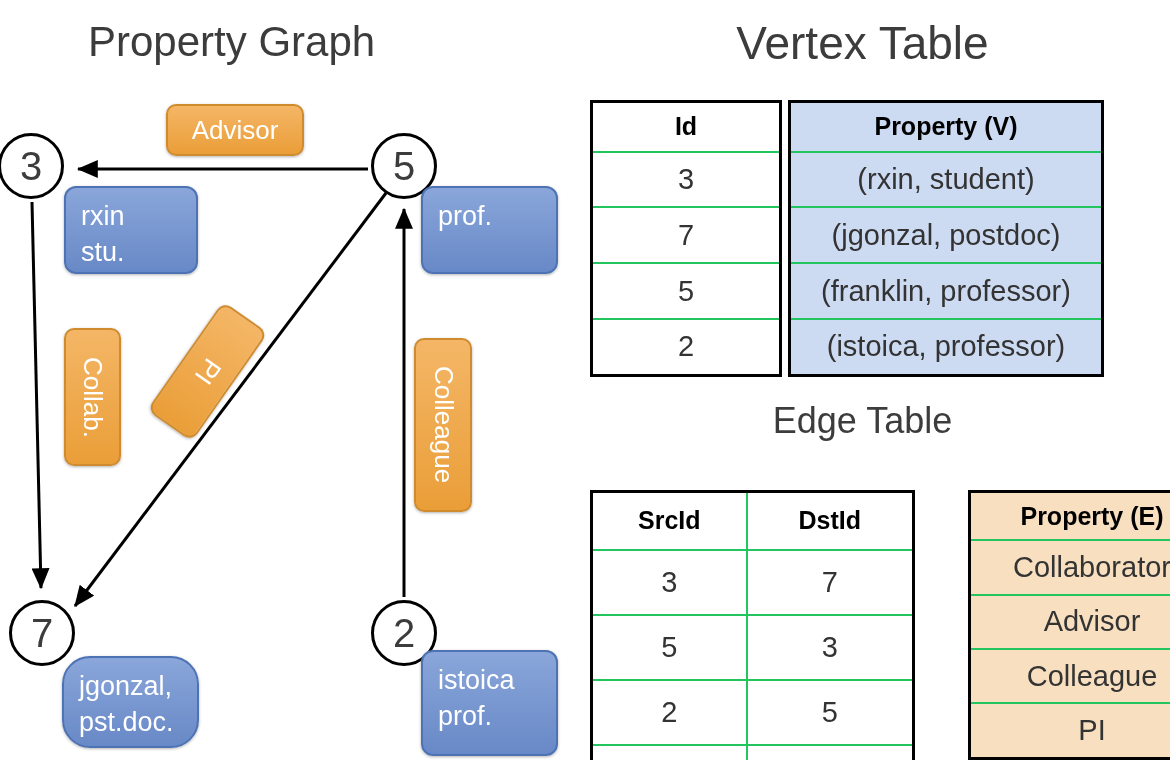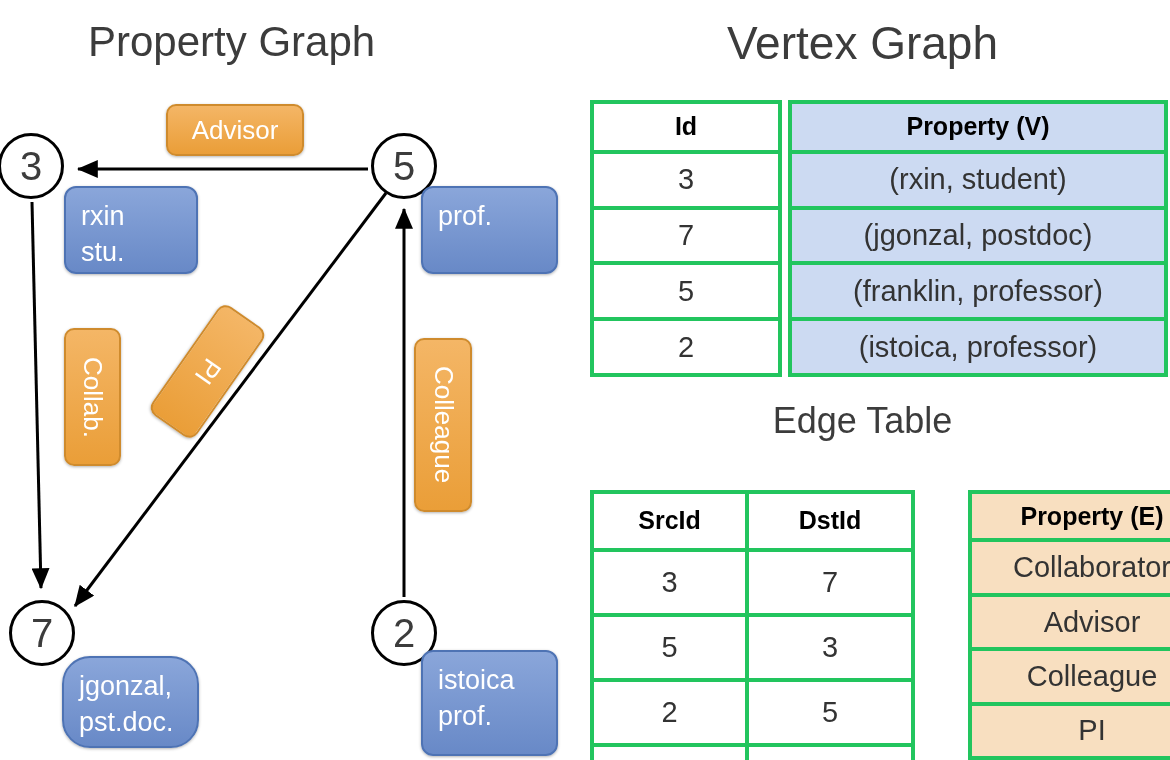--- a/index.html
+++ b/index.html
@@ -76,45 +76,45 @@
   .vtext { writing-mode: vertical-rl; }
 
   table.tbl {
     position: absolute;
     border-collapse: collapse;
     table-layout: fixed;
     background: #fff;
     border: 3px solid #000;
   }
   .tbl th, .tbl td {
-    border: 4px solid #22c55e;
+    border: 2px solid #22c55e;
     text-align: center;
     vertical-align: middle;
     padding: 0;
     overflow: hidden;
     white-space: nowrap;
   }
   .tbl th { font-size: 25px; font-weight: bold; color: #000; }
   .tbl td { font-size: 29px; font-weight: 300; color: #333; }
   .bluebg th, .bluebg td { background: #ccdaf2; }
   .orangebg th, .orangebg td { background: #f8dfc0; }
 
   #vt-id   { left: 590px; top: 100px; width: 192px; height: 277px; }
-  #vt-prop { left: 788px; top: 100px; width: 380px; height: 277px; }
+  #vt-prop { left: 788px; top: 100px; width: 316px; height: 277px; }
   #et-ids  { left: 590px; top: 490px; width: 325px; height: 322px; }
   #et-prop { left: 920px; top: 490px; width: 248px; height: 270px; margin-left: 48px; }
   #et-ids th.src, #et-ids td.src { width: 155px; }
 </style>
 </head>
 <body>
 
 <div class="stage">
 
   <div class="title" id="graph-title">Property Graph</div>
-  <div class="title" id="vertex-table-title">Vertex Graph</div>
+  <div class="title" id="vertex-table-title">Vertex Table</div>
   <div class="title" id="edge-table-title">Edge Table</div>
 
   <svg class="edges" width="580" height="760">
     <defs>
       <marker id="arrowhead" markerWidth="7" markerHeight="6" refX="6.6" refY="3" orient="auto" markerUnits="strokeWidth">
         <path d="M0,0 L7,3 L0,6 Z" fill="#000"></path>
       </marker>
     </defs>
     <line x1="368" y1="169" x2="78" y2="169" stroke="#000" stroke-width="3" marker-end="url(#arrowhead)"></line>
     <line x1="32" y1="202" x2="41" y2="588" stroke="#000" stroke-width="3" marker-end="url(#arrowhead)"></line>

